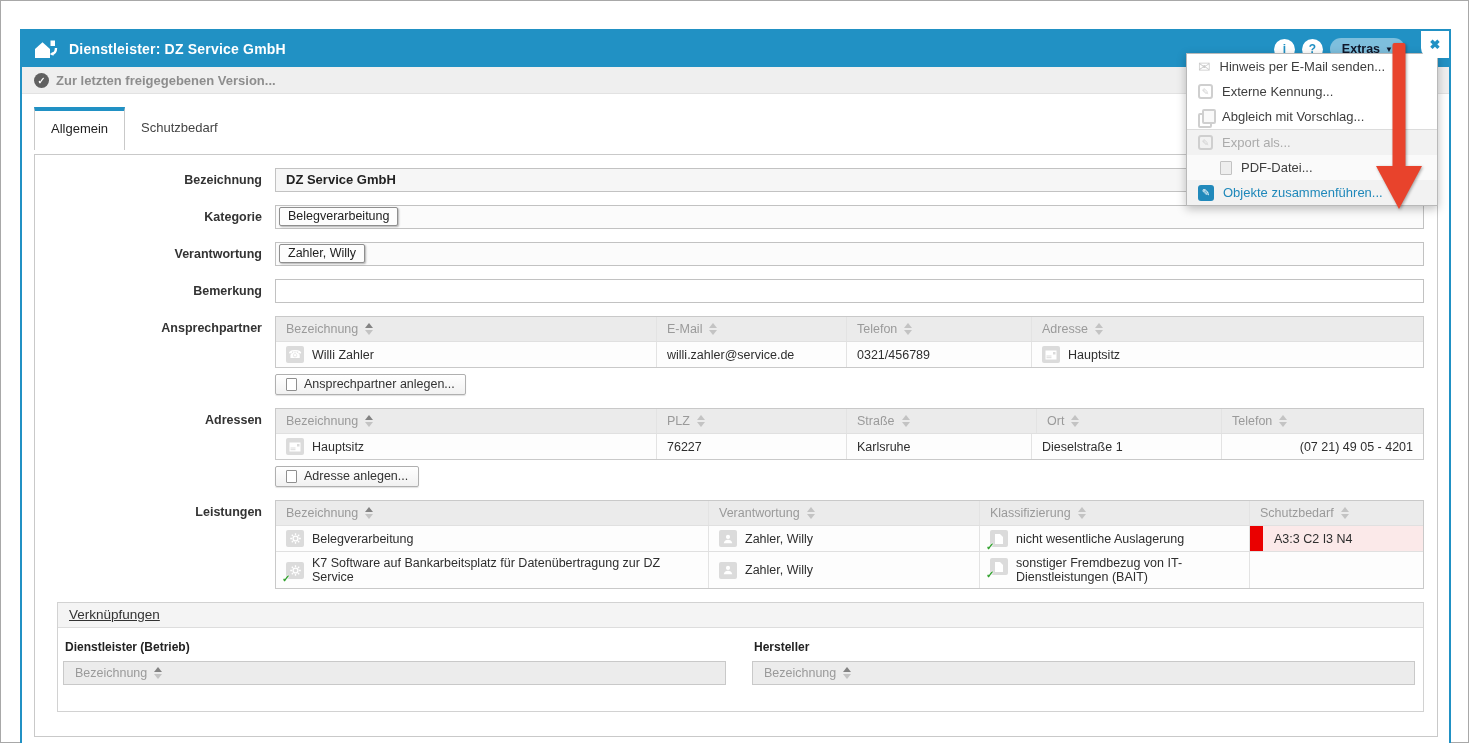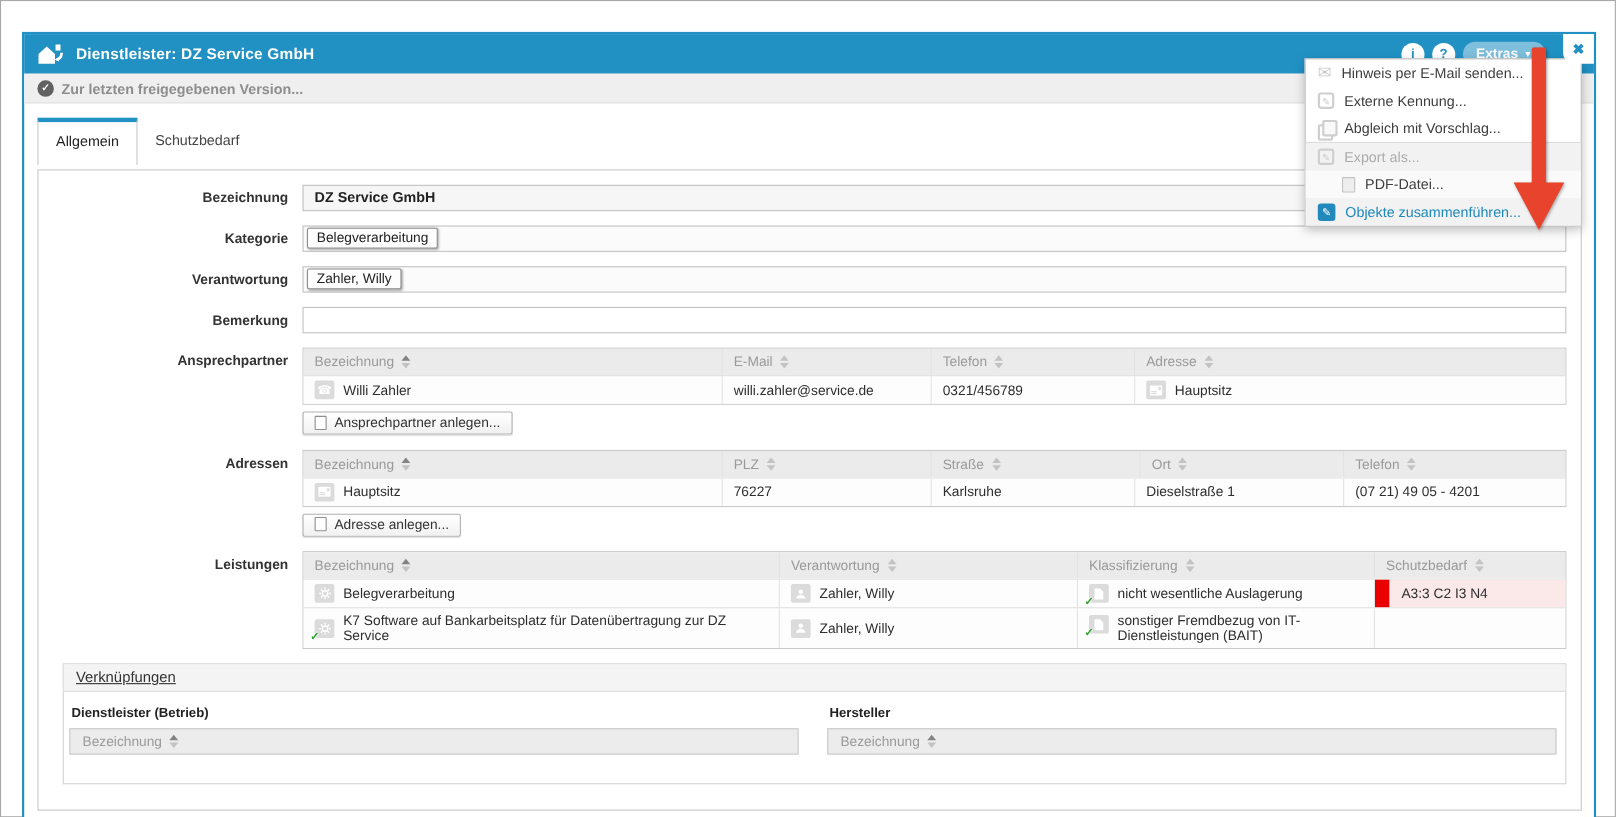--- a/index.html
+++ b/index.html
@@ -6,21 +6,21 @@
   html,body { width:1469px; height:743px; background:#fff; font-family:"Liberation Sans", sans-serif; overflow:hidden; }
   .frame { position:absolute; left:0; top:0; width:1469px; height:743px; border:1px solid #a8a8a8; background:#fff; }
 
   
   .window { position:absolute; left:19px; top:28px; width:1431px; height:717px; border:2px solid #2191c4; background:#fff; }
 
   .titlebar { height:36px; background:#2191c4; display:flex; align-items:center; gap:10px; padding-left:12px; }
   .title { color:#fff; font-weight:bold; font-size:14px; letter-spacing:.2px; }
   .tb-right { margin-left:auto; margin-right:44px; display:flex; align-items:center; gap:7px; }
   .circle-btn { width:21px; height:21px; border-radius:50%; background:#fff; color:#2191c4; font-weight:bold; font-size:12px; display:flex; align-items:center; justify-content:center; cursor:pointer; }
-  .extras-btn { height:22px; padding:0 12px; border-radius:12px; background:rgba(255,255,255,.42); color:#ffffff; font-size:12.5px; font-weight:bold; display:flex; align-items:center; gap:5px; cursor:pointer; }
+  .extras-btn { height:22px; padding:0 12px; border-radius:12px; background:rgba(255,255,255,.42); color:#0f172a; font-size:12.5px; font-weight:bold; display:flex; align-items:center; gap:5px; cursor:pointer; }
   .extras-caret { font-size:8px; }
   .close-btn { position:absolute; top:0; right:0; width:28px; height:27px; background:#fff; border-bottom-left-radius:10px; color:#2191c4; font-weight:bold; font-size:13px; display:flex; align-items:center; justify-content:center; z-index:45; cursor:pointer; }
 
   .versionbar { height:27px; background:#efefef; border-bottom:1px solid #e2e2e2; display:flex; align-items:center; gap:7px; padding-left:12px; color:#8d8d8d; font-weight:bold; font-size:13px; cursor:pointer; }
   .vcheck { width:15px; height:15px; border-radius:50%; background:#616161; color:#fff; font-size:9.5px; font-weight:bold; display:flex; align-items:center; justify-content:center; flex:none; }
 
   .tabs { position:absolute; left:12px; top:76px; display:flex; z-index:3; }
   .tab { padding:13px 16px 14px; font-size:13px; color:#444; cursor:pointer; }
   .tab.active { background:#fff; border:1px solid #c9c9c9; border-bottom:none; border-top:4px solid #2191c4; padding-top:10px; color:#222; }
 
@@ -279,21 +279,21 @@
               </div>
               <div class="td" style="flex:0 0 190px;">
                   <span>76227</span>
                 </div>
               <div class="td" style="flex:0 0 185px;">
                   <span>Karlsruhe</span>
                 </div>
               <div class="td" style="flex:0 0 190px;">
                   <span>Dieselstraße 1</span>
                 </div>
-              <div class="td" style="flex:1;">
+              <div class="td" style="flex:1;justify-content:flex-end;">
                   <span>(07 21) 49 05 - 4201</span>
                 </div>
             </div>
           </div>
           <div class="addbtn">
             <span class="docicon"></span>
             <span>Adresse anlegen...</span>
           </div>
         </div>
       </div>

